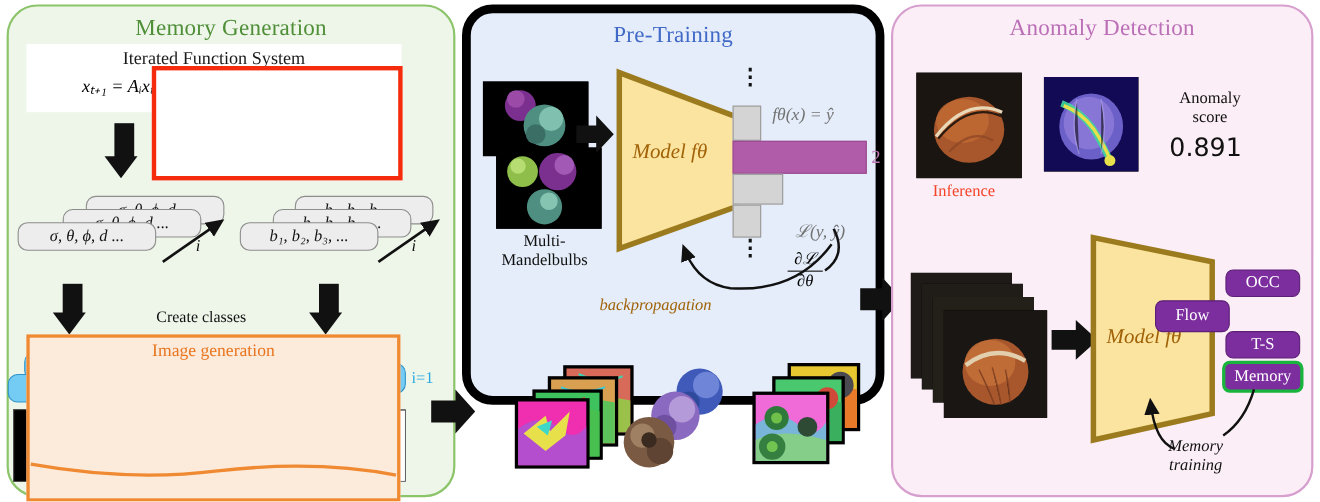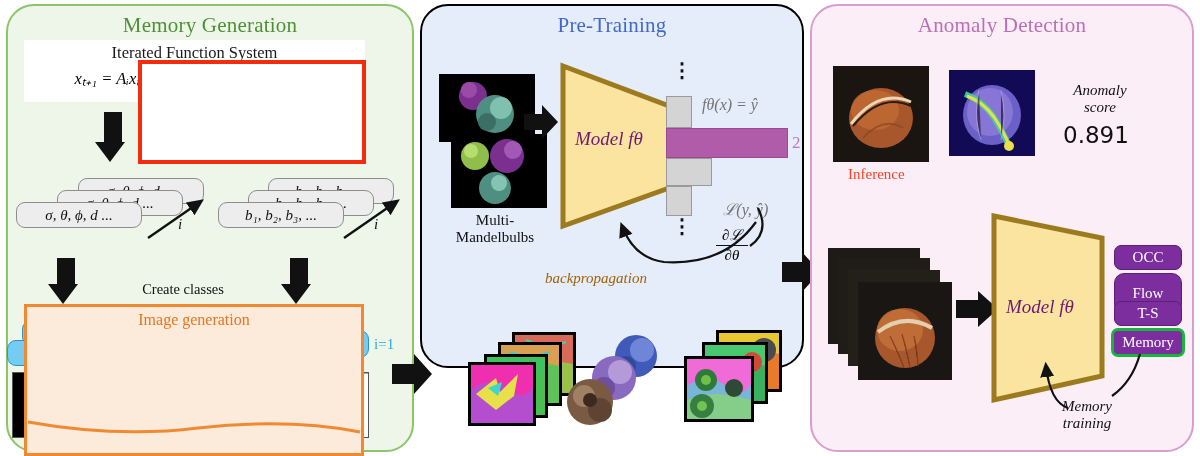--- a/index.html
+++ b/index.html
@@ -26,34 +26,34 @@
         font-size:15px;font-style:italic;display:flex;align-items:center;justify-content:center;white-space:nowrap;color:#111;}
   .ilabel{position:absolute;color:#29abe2;font-size:15px;}
   .ital-i{position:absolute;font-style:italic;font-size:15px;color:#111;}
 
   .diag-arrow{position:absolute;}
 
   .thumb{position:absolute;box-sizing:border-box;border:1px solid #555;overflow:hidden;}
   .class-lbl{position:absolute;color:#29abe2;font-size:19px;font-weight:bold;}
 
   
-  #panel-pretrain{left:420px;top:4px;width:384px;height:364px;background:#e4edf9;border:2px solid #000000;}
+  #panel-pretrain{left:420px;top:4px;width:384px;height:364px;background:#e4edf9;border:8px solid #000000;}
   .trap{position:absolute;}
-  .modellabel{position:absolute;font-size:19px;font-style:italic;color:#701a75;white-space:nowrap;}
+  .modellabel{position:absolute;font-size:19px;font-style:italic;color:#a16207;white-space:nowrap;}
   .bar{position:absolute;box-sizing:border-box;border:1px solid #9a9a9a;}
   .dots{position:absolute;color:#111;font-size:20px;font-weight:bold;line-height:.42;text-align:center;}
   .mathlbl{position:absolute;font-size:15px;font-style:italic;color:#737373;white-space:nowrap;text-align:center;}
   #imggen-box{position:absolute;left:24px;top:304px;width:340px;height:152px;box-sizing:border-box;
               border:3px solid #f08a32;background:#fceadb;}
   #imggen-title{position:absolute;left:0;right:0;top:4px;text-align:center;color:#e8751f;font-size:16px;}
 
   
   #panel-anom{left:810px;top:4px;width:384px;height:448px;background:#fbeef6;border:2px solid #d79fce;}
   #score-box{position:absolute;left:138px;top:60px;width:228px;height:104px;box-sizing:border-box;border:4px solid #f52b0d;background:#fff;}
-  .scorelbl{position:absolute;font-size:15px;color:#111;text-align:center;line-height:1.15;font-style:italic;}
+  .scorelbl{position:absolute;font-size:15px;color:#111;text-align:center;line-height:1.15;}
   .scoreval{position:absolute;font-size:23px;color:#111;font-family:"DejaVu Sans",sans-serif;}
   .badge{position:absolute;box-sizing:border-box;border-radius:7px;background:#7c2d9e;border:1px solid #5d2077;
          color:#fff;font-size:15px;display:flex;align-items:center;justify-content:center;}
   .badge.hl{border:3px solid #18b43c;}
   .inference{position:absolute;color:#f4442a;font-size:15px;}
 
   .bigarrow{position:absolute;}
   svg{display:block;overflow:visible;}
   .imgcell{position:absolute;background:#000;overflow:hidden;}
 </style>
@@ -408,21 +408,21 @@
   </svg>
 
   <svg class="trap" style="left:990px;top:212px;" width="116" height="192">
     <polygon points="4,4 112,26 112,164 4,188" fill="#fae4a0" stroke="#9c7b1e" stroke-width="5"></polygon>
   </svg>
   <div class="modellabel" style="left:1006px;top:296px;">Model fθ</div>
 
   <div class="badge" style="left:1114px;top:245px;width:68px;height:25px;">
     <span>OCC</span>
   </div>
-  <div class="badge" style="left:1114px;top:273px;width:68px;height:41px;border-radius:10px;">
+  <div class="badge" style="left:1050px;top:273px;width:68px;height:29px;">
     <span>Flow</span>
   </div>
   <div class="badge" style="left:1114px;top:301px;width:68px;height:25px;">
     <span>T-S</span>
   </div>
   <div class="badge hl" style="left:1111px;top:328px;width:74px;height:29px;">
     <span>Memory</span>
   </div>
 
   <svg class="diag-arrow" style="left:1020px;top:352px;" width="130" height="62">

